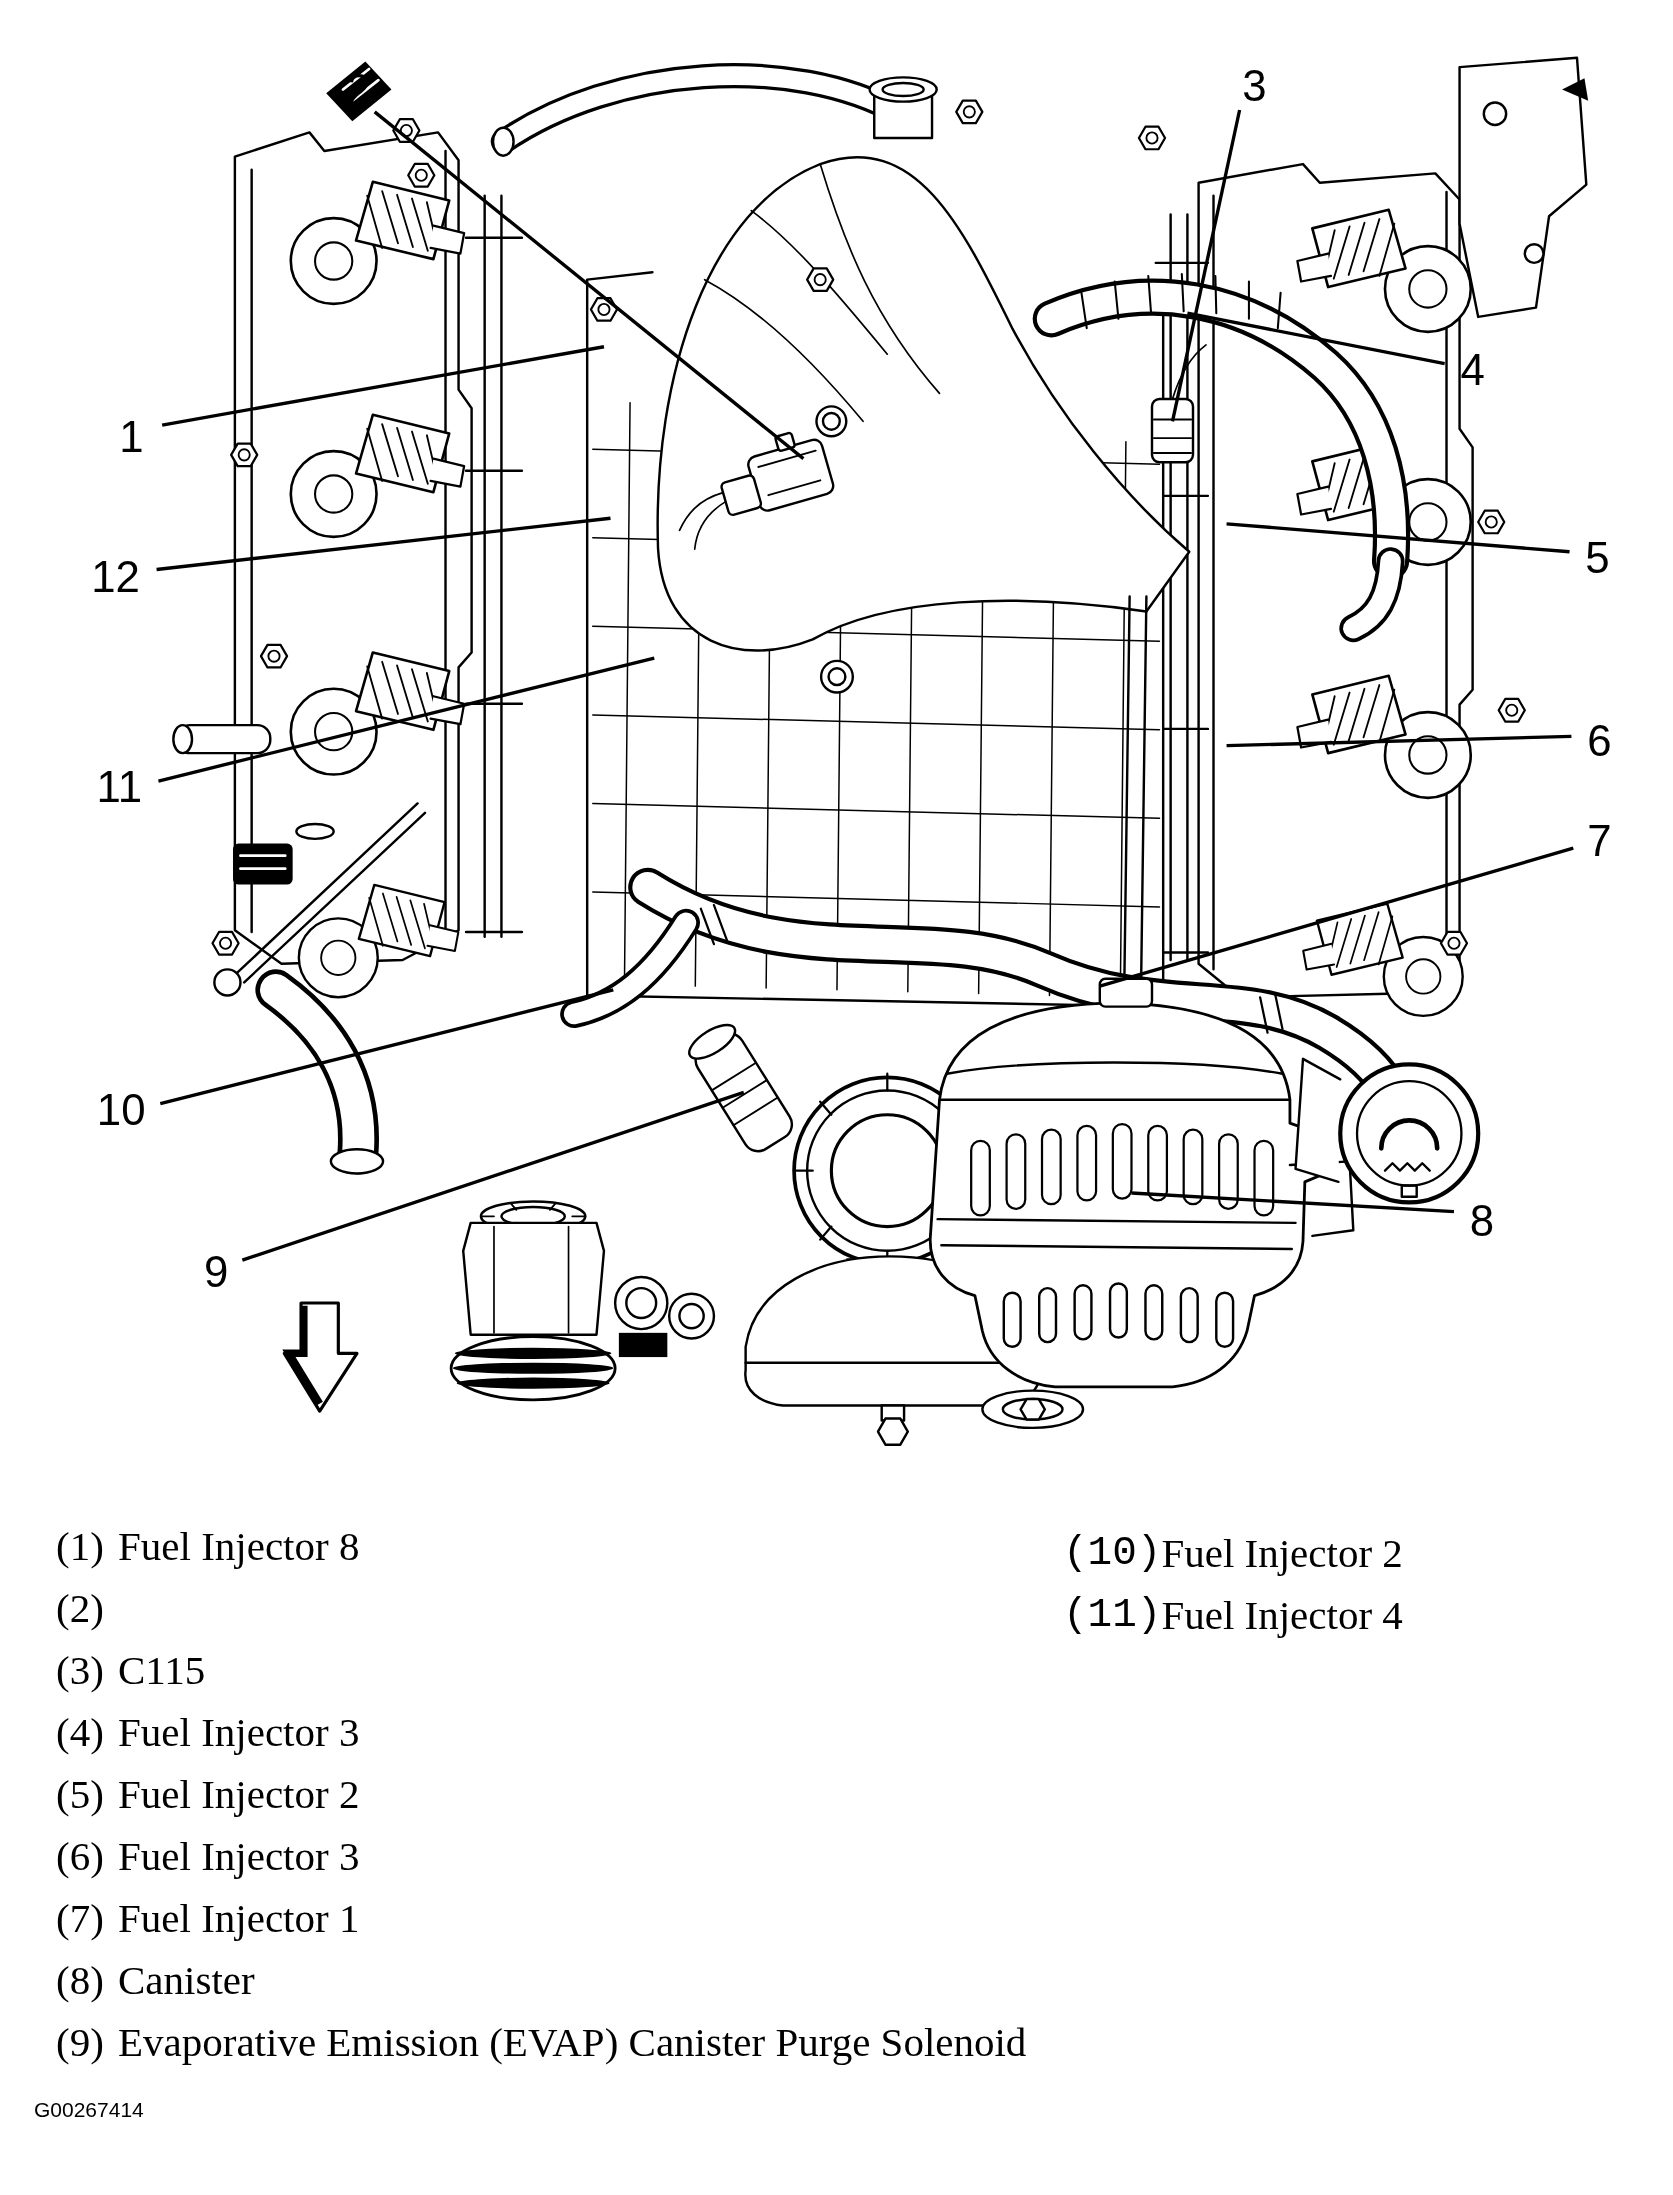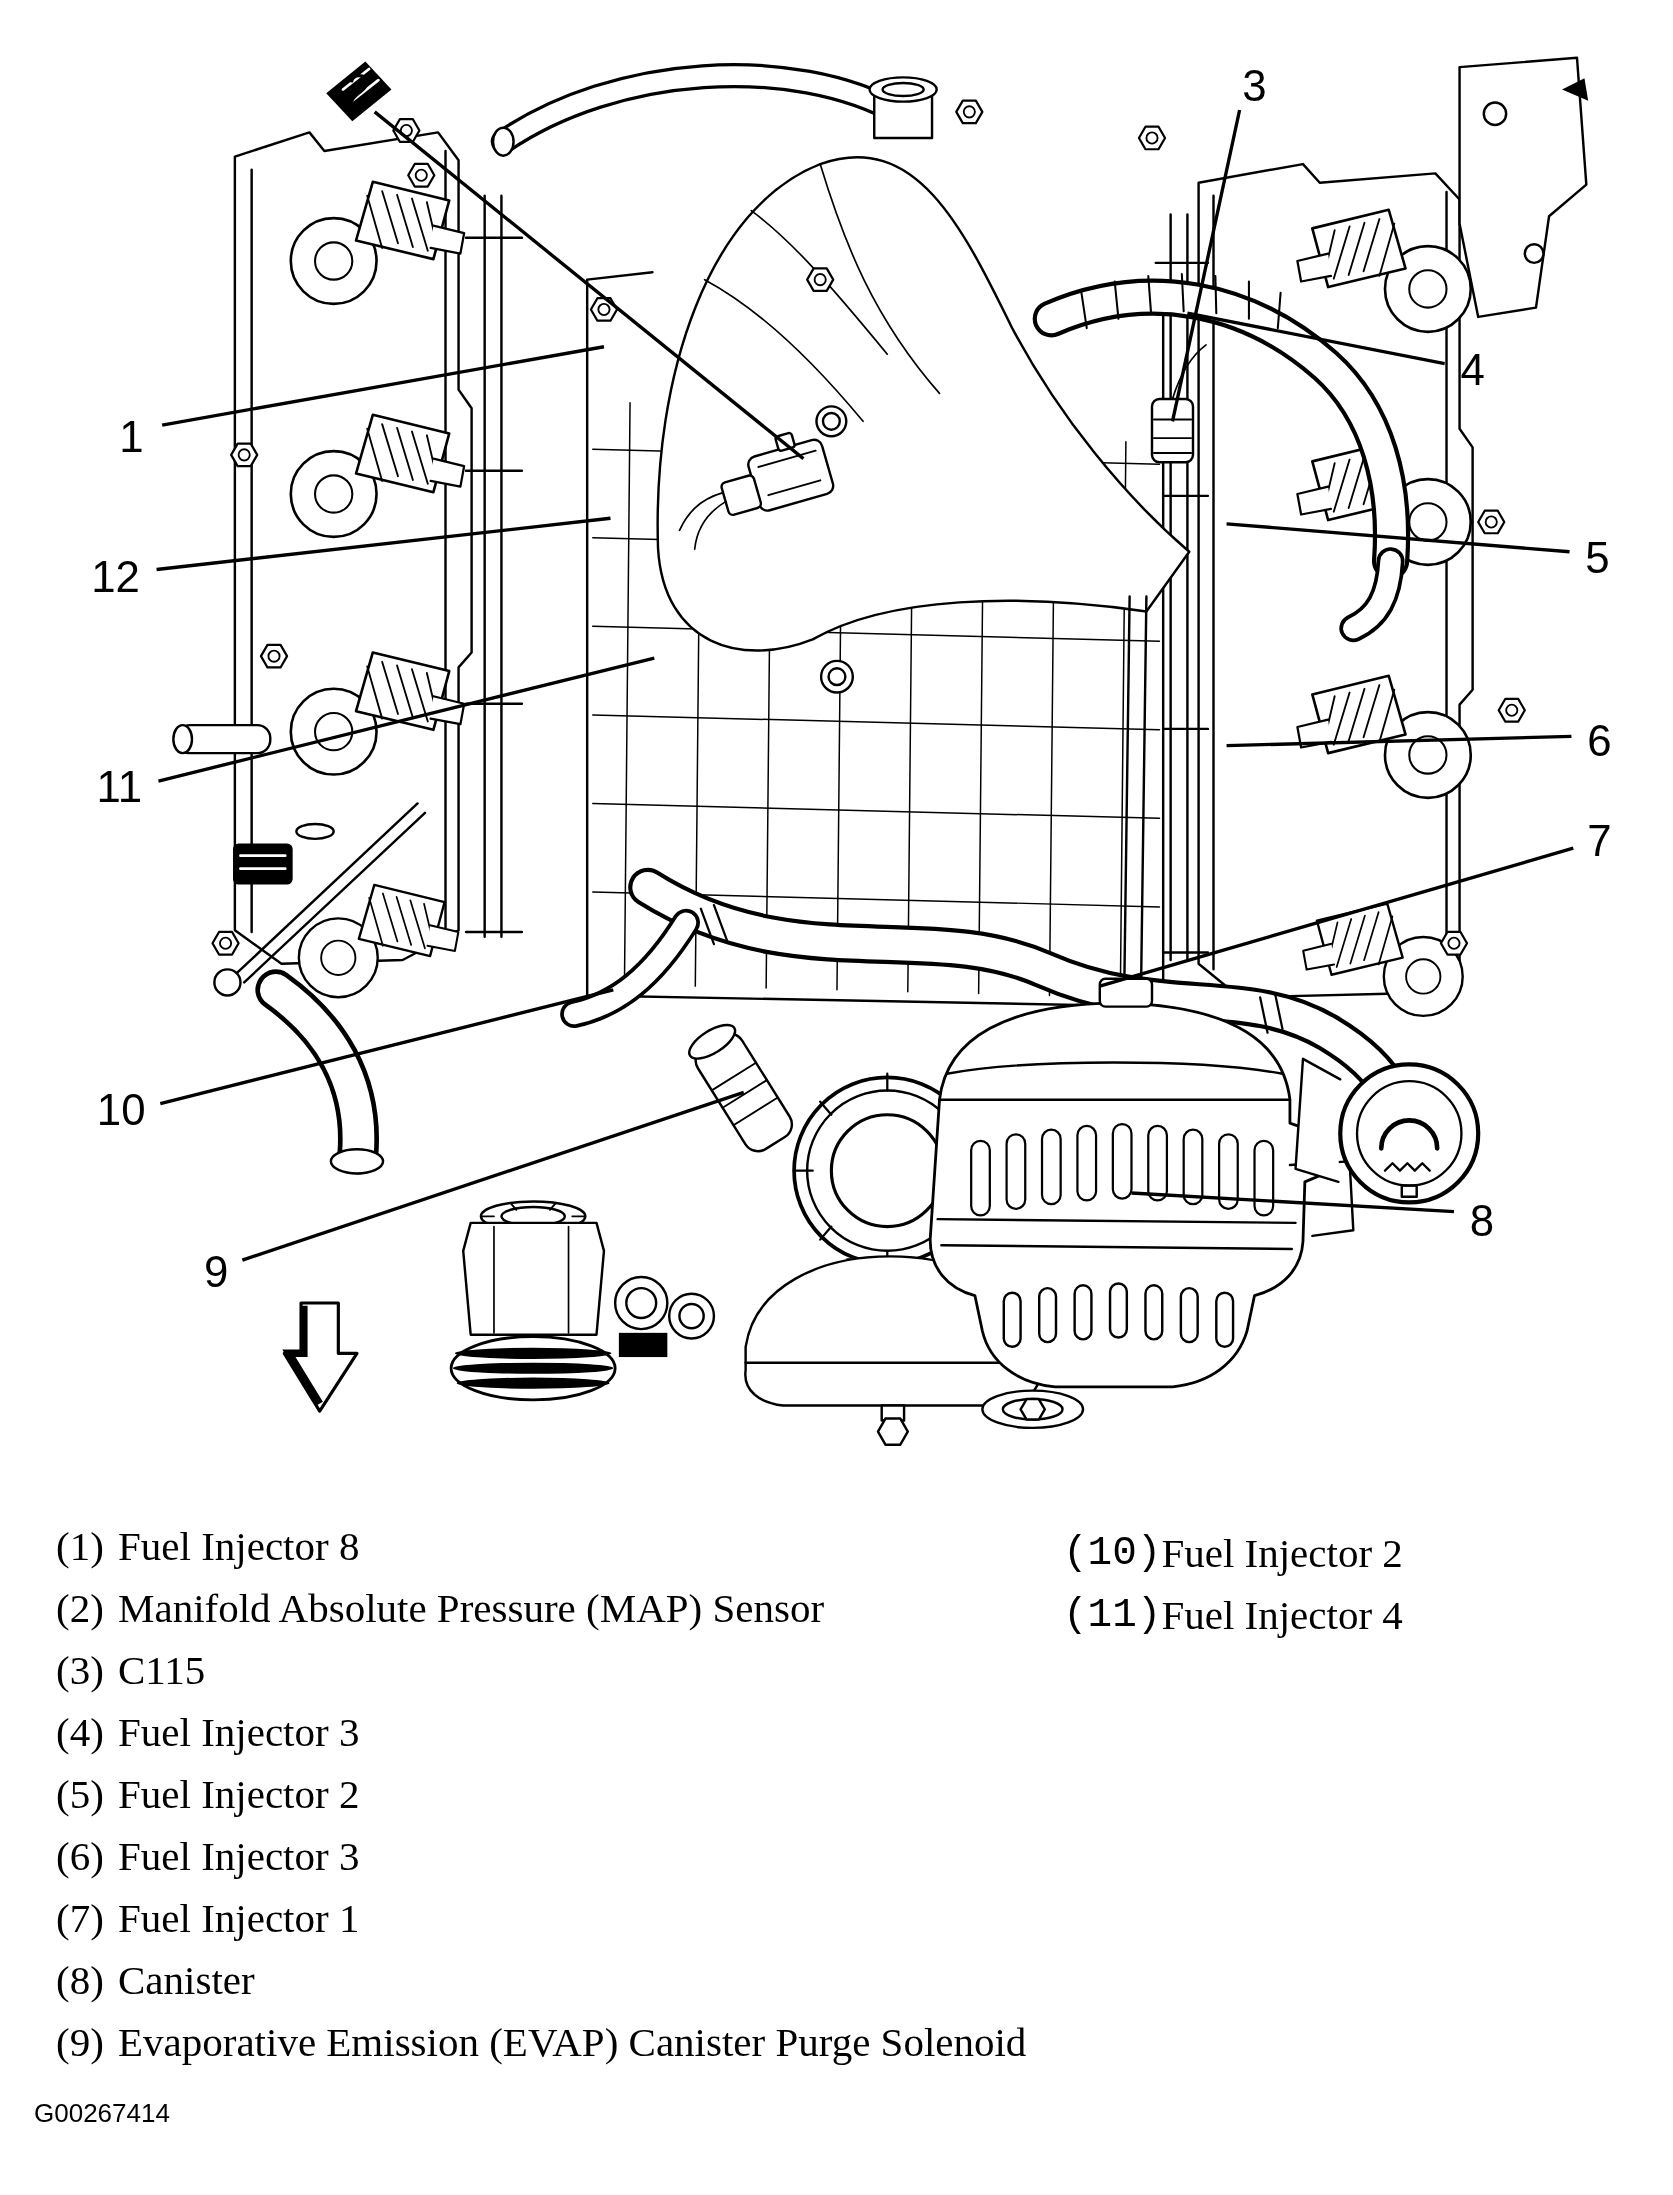--- a/index.html
+++ b/index.html
@@ -8,21 +8,21 @@
   .art{position:absolute;left:0;top:0;}
   svg text.callout{font-family:"Liberation Sans","DejaVu Sans",sans-serif;font-size:47px;fill:#000;}
   .legend-col{position:absolute;}
   #legend-left{left:56px;top:1520px;}
   #legend-right{left:1063px;top:1527px;}
   .legend-row{display:flex;align-items:flex-start;white-space:nowrap;height:62px;
               font-size:41px;line-height:52px;}
   .legend-num{flex:0 0 62px;}
   #legend-right .legend-num{flex:0 0 76px;font-family:Liberation Mono, monospace;}
   .figure-code{position:absolute;left:34px;top:2098px;
-               font-family:"Liberation Sans","DejaVu Sans",sans-serif;font-size:26px;}
+               font-family:"Liberation Sans","DejaVu Sans",sans-serif;font-size:21px;}
 </style>
 </head>
 <body>
 
 <div class="page">
 
   <svg class="art" width="1673" height="2195" viewBox="0 0 1795 2355">
     <defs>
       <g id="boltA">
         <polygon points="14,0 7,12.1 -7,12.1 -14,0 -7,-12.1 7,-12.1" fill="#fff" stroke="#000" stroke-width="2.4"></polygon>
@@ -286,21 +286,20 @@
       </g>
   </svg>
 
   <div class="legend-col" id="legend-left">
       <div class="legend-row">
         <span class="legend-num">(1)</span>
         <span class="legend-label">Fuel Injector 8</span>
       </div>
       <div class="legend-row">
         <span class="legend-num">(2)</span>
-        <span class="legend-label">Manifold Absolute Pressure (MAP) Sensor</span>
       </div>
       <div class="legend-row">
         <span class="legend-num">(3)</span>
         <span class="legend-label">C115</span>
       </div>
       <div class="legend-row">
         <span class="legend-num">(4)</span>
         <span class="legend-label">Fuel Injector 3</span>
       </div>
       <div class="legend-row">

